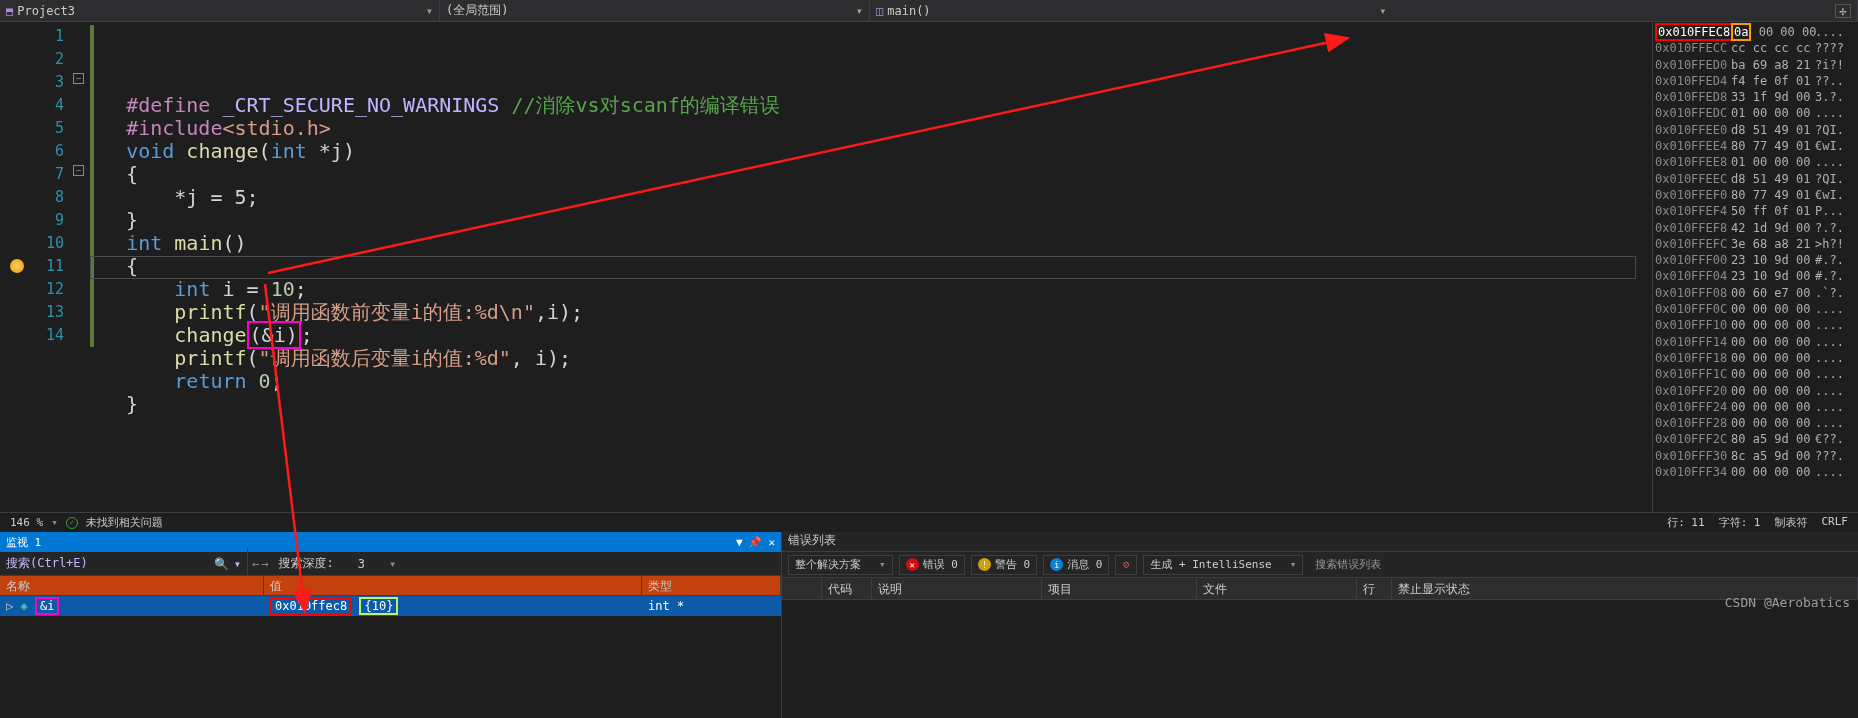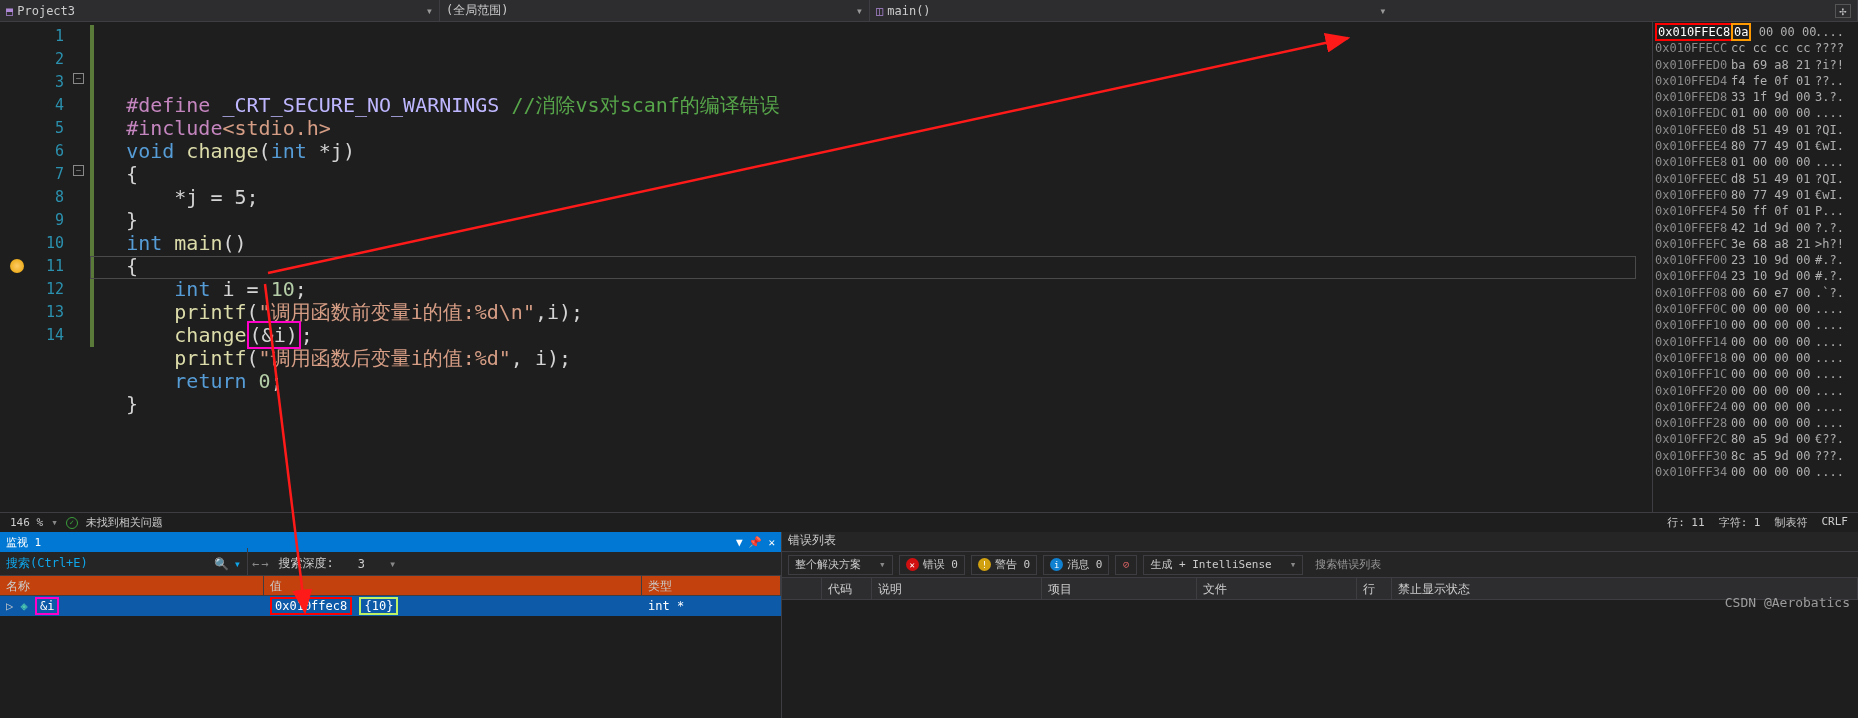--- a/index.html
+++ b/index.html
@@ -28,21 +28,21 @@
 .mhl-a{border:2px solid #ff0000;padding:0 1px;color:#fff}
 .mhl-h{border:2px solid #ff9900;padding:0 1px;color:#fff}
 .status{height:20px;background:#1e1e1e;border-top:1px solid #3e3e42;display:flex;align-items:center;padding:0 10px;color:#ccc;font-size:11px;gap:8px}
 .status .right{margin-left:auto;display:flex;gap:14px}
 .ok{width:12px;height:12px;border:1.5px solid #3a9c3a;border-radius:50%;display:inline-flex;align-items:center;justify-content:center;color:#3a9c3a;font-size:8px}
 .bottom{display:flex;height:186px}
 .watch{width:782px;display:flex;flex-direction:column;border-right:1px solid #3e3e42}
 .panel-hdr{height:20px;background:#0078d4;color:#fff;display:flex;align-items:center;padding:0 6px;font-size:11px}
 .panel-hdr .icons{margin-left:auto;display:flex;gap:6px}
 .search-row{height:24px;background:#252526;display:flex;align-items:center;border-bottom:1px solid #3e3e42}
-.search-box{flex:0 0 248px;display:flex;align-items:center;padding:16px 6px;color:#0ea5e9;border-right:1px solid #3e3e42;height:100%}
+.search-box{flex:0 0 248px;display:flex;align-items:center;padding:16px 6px;color:#c4b5fd;border-right:1px solid #3e3e42;height:100%}
 .nav-btns{display:flex;align-items:center;gap:2px;padding:0 4px;color:#888}
 .depth{display:flex;align-items:center;gap:24px;padding:0 6px;color:#ccc}
 .tbl-hdr{height:20px;background:#c2410c;display:flex;border-bottom:1px solid #3e3e42;color:#ccc}
 .tbl-hdr>div{padding:2px 6px;border-right:1px solid #3e3e42}
 .c-name{width:264px}.c-val{width:378px}.c-typ{flex:1}
 .tbl-row{height:20px;display:flex;background:#0d5aa8;color:#fff;align-items:center}
 .tbl-row>div{padding:0 6px}
 .w-name{border:2px solid #ff00c8;padding:0 3px;background:#0d5aa8}
 .w-addr{border:2px solid #ff0000;padding:0 3px;color:#fff}
 .w-val{border:2px solid #bef264;padding:0 3px;color:#fff}

